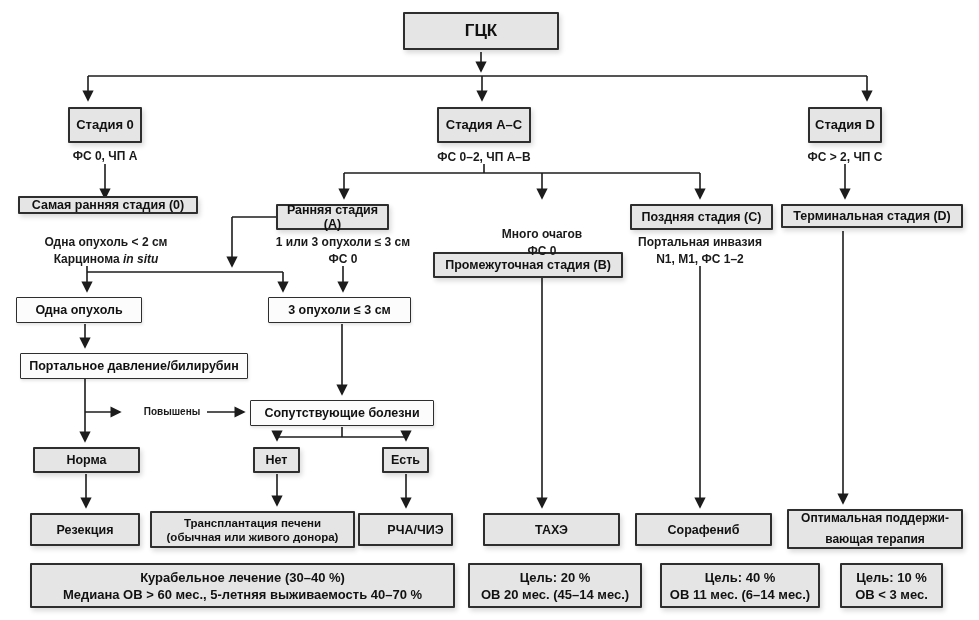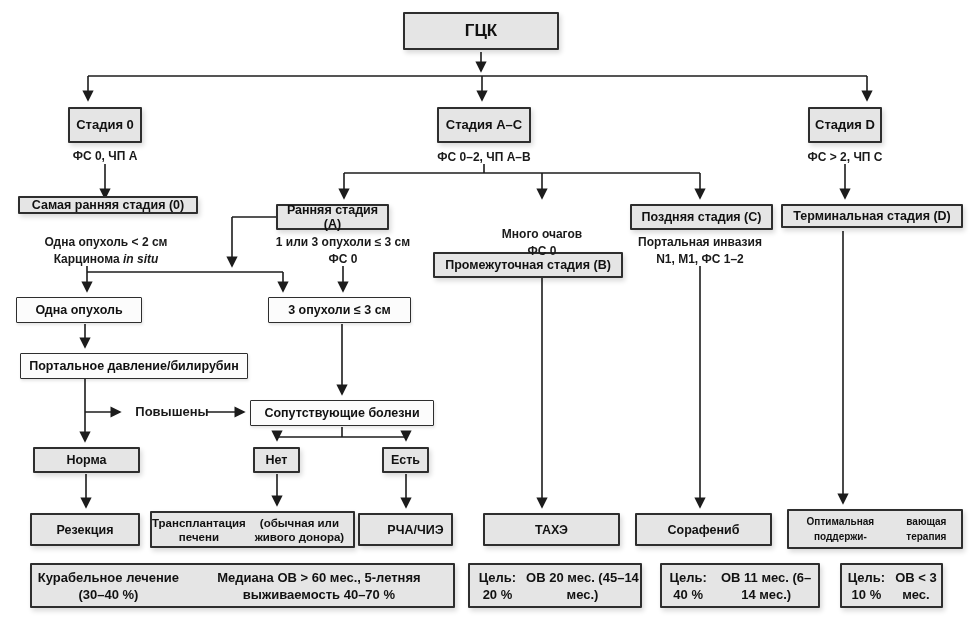--- a/index.html
+++ b/index.html
@@ -11,21 +11,21 @@
   .box{
     position:absolute;display:flex;align-items:center;justify-content:center;
     text-align:center;background:#e5e5e5;border:2px solid #2e2e2e;
     font-weight:700;font-size:12.5px;line-height:14px;
     box-shadow:2px 3px 5px rgba(0,0,0,0.15);box-sizing:border-box;
     border-radius:1px;
   }
   .wbox{background:#fcfcfc;border-width:1.5px;box-shadow:1px 2px 3px rgba(0,0,0,0.10);}
   .big{font-size:17px;}
   .mid{font-size:13px;}
-  .two{}
+  .two{flex-direction:column;}
   .note{
     position:absolute;text-align:center;font-weight:700;font-size:12px;
     line-height:16.5px;color:#1a1a1a;
   }
   svg.layer{position:absolute;left:0;top:0;}
   svg.layer line{stroke:#1c1c1c;stroke-width:1.6;}
 </style>
 </head>
 <body>
 
@@ -101,35 +101,35 @@
     <span>ФС 0</span>
   </div>
   <div class="note" style="left:620px;top:234px;width:160px;">
     <span>Портальная инвазия</span><br>
     <span>N1, М1, ФС 1–2</span>
   </div>
 
   <div class="box wbox" style="left:16px;top:297px;width:126px;height:26px;">Одна опухоль</div>
   <div class="box wbox" style="left:268px;top:297px;width:143px;height:26px;text-align:center;">3 опухоли ≤ 3 см</div>
   <div class="box wbox" style="left:20px;top:353px;width:228px;height:26px;">Портальное давление/билирубин</div>
-  <div class="note" style="left:127px;top:404px;width:90px;font-size:13px;">Повышены</div>
+  <div class="note" style="left:127px;top:404px;width:90px;font-size:10px;">Повышены</div>
   <div class="box wbox" style="left:250px;top:400px;width:184px;height:26px;">Сопутствующие болезни</div>
   <div class="box" style="left:33px;top:447px;width:107px;height:26px;">Норма</div>
   <div class="box" style="left:253px;top:447px;width:47px;height:26px;">Нет</div>
   <div class="box" style="left:382px;top:447px;width:47px;height:26px;">Есть</div>
 
   <div class="box" style="left:30px;top:513px;width:110px;height:33px;">Резекция</div>
   <div class="box two" style="left:150px;top:511px;width:205px;height:37px;font-size:11.5px;line-height:14px;">
     <span>Трансплантация печени</span>
     <span>(обычная или живого донора)</span>
   </div>
   <div class="box" style="left:358px;top:513px;width:95px;height:33px;padding-left:20px;">РЧА/ЧИЭ</div>
   <div class="box" style="left:483px;top:513px;width:137px;height:33px;">ТАХЭ</div>
   <div class="box" style="left:635px;top:513px;width:137px;height:33px;">Сорафениб</div>
-  <div class="box two" style="left:787px;top:509px;width:176px;height:40px;font-size:10px;line-height:15px;">
+  <div class="box two" style="left:787px;top:509px;width:176px;height:40px;font-size:12px;line-height:15px;justify-content:space-between;">
     <span>Оптимальная поддержи-</span>
     <span>вающая терапия</span>
   </div>
 
   <div class="box two mid" style="left:30px;top:563px;width:425px;height:45px;line-height:17px;">
     <span>Курабельное лечение (30–40 %)</span>
     <span>Медиана ОВ &gt; 60 мес., 5-летняя выживаемость 40–70 %</span>
   </div>
   <div class="box two mid" style="left:468px;top:563px;width:174px;height:45px;line-height:17px;">
     <span>Цель: 20 %</span>

